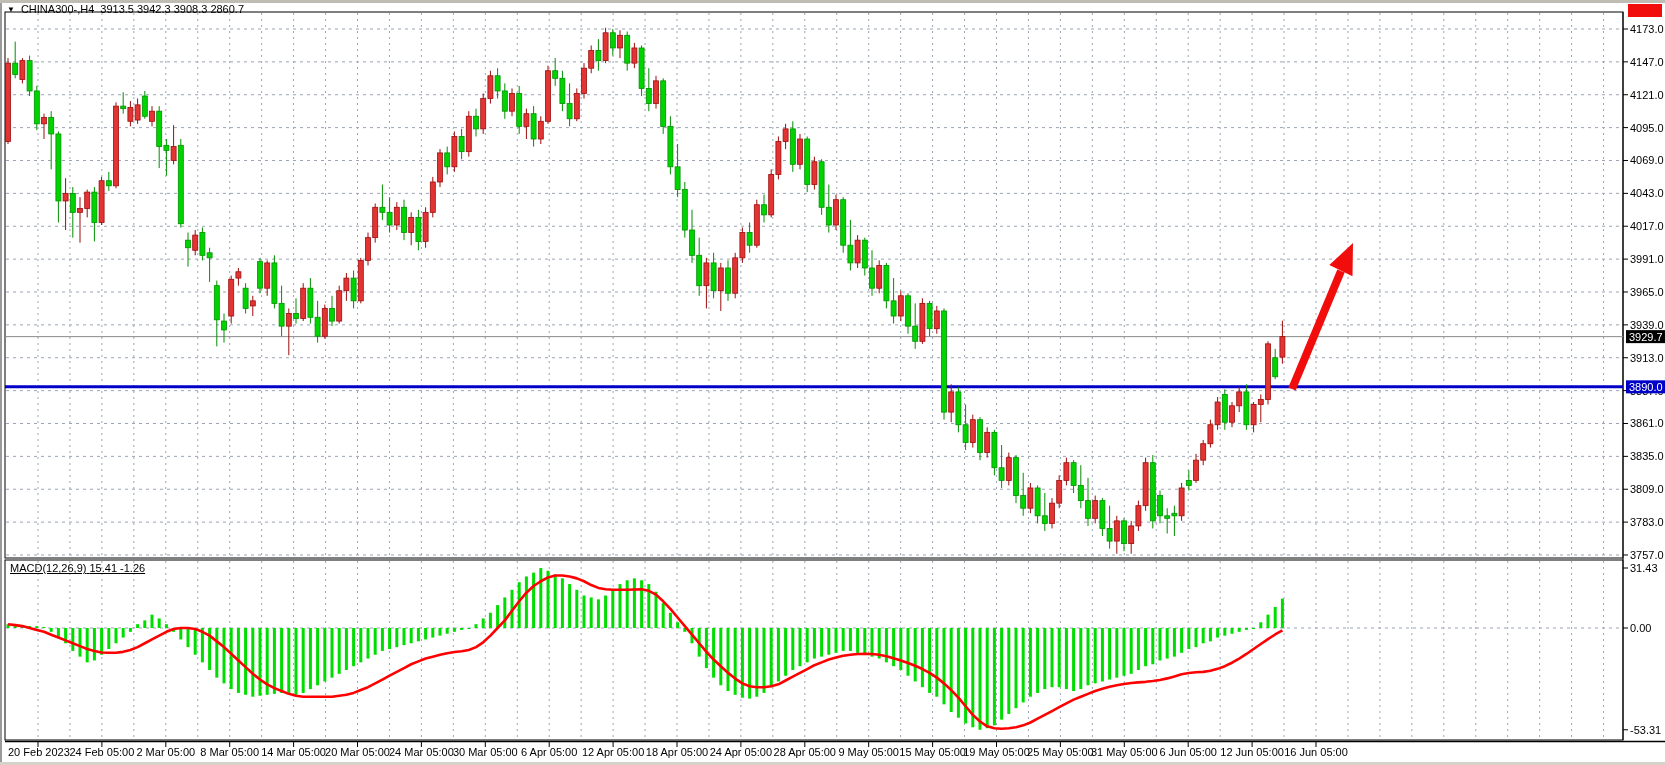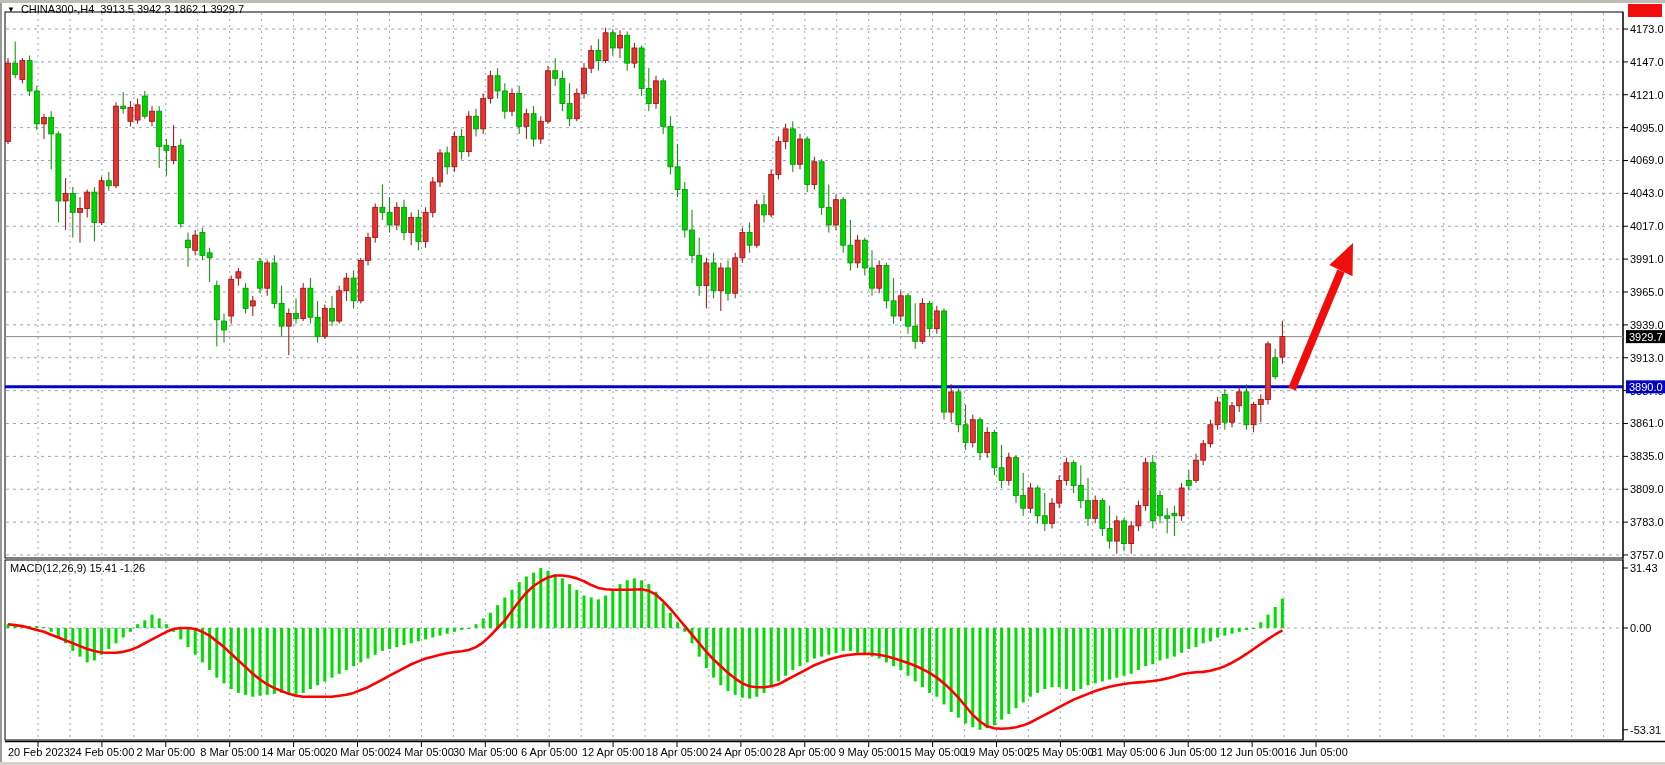--- a/index.html
+++ b/index.html
@@ -1,21 +1,21 @@
 <!DOCTYPE html>
 <html><head>
 <meta charset="utf-8">
 <style>
   html,body{margin:0;padding:0;background:#ffffff;}
   body{font-family:"Liberation Sans", sans-serif;}
   #stage{position:relative;width:1665px;height:765px;background:#fff;overflow:hidden;}
   #chart-svg{position:absolute;left:0;top:0;}
   .hdr{position:absolute;left:7px;top:3px;font-size:11px;color:#000;white-space:pre;display:flex;align-items:center;gap:6px;}
   .hdr .tri{font-size:8px;line-height:11px;cursor:pointer;}
-  .macd-lbl{position:absolute;left:10px;top:562px;font-size:11px;color:#000;white-space:pre;}
+  .macd-lbl{position:absolute;left:10px;top:562px;font-size:11px;color:#000;white-space:pre;text-decoration:underline;}
   text{font-family:"Liberation Sans", sans-serif;}
 </style>
 </head>
 <body>
 
 <div id="stage">
   <svg id="chart-svg" width="1665" height="765" viewBox="0 0 1665 765">
       <rect x="0" y="0" width="1665" height="3" fill="#bfbcb4"></rect>
       <rect x="0" y="3" width="2" height="762" fill="#9a9a9a"></rect>
       <rect x="0" y="762" width="1665" height="3" fill="#d6d2ca"></rect>
@@ -765,17 +765,17 @@
       <rect x="1626" y="380.3252" width="39" height="13" fill="#0000c8"></rect>
       <text x="1629" y="390.8252" font-size="11" fill="#fff">3890.0</text>
       <rect x="1626" y="330.1285200000002" width="39" height="13" fill="#000"></rect>
       <text x="1629" y="340.6285200000002" font-size="11" fill="#fff">3929.7</text>
       <rect x="1628" y="4" width="34" height="13" fill="#f20d0d"></rect>
     </svg>
 
   <div class="hdr">
     <span class="tri">▼</span>
     <span>CHINA300-,H4</span>
-    <span>3913.5 3942.3 1862.1 3929.7</span>
+    <span>3913.5 3942.3 3908.3 2860.7</span>
   </div>
 
   <div class="macd-lbl"><span>MACD(12,26,9)</span> <span>15.41</span> <span>-1.26</span></div>
 </div>
 
 </body></html>

